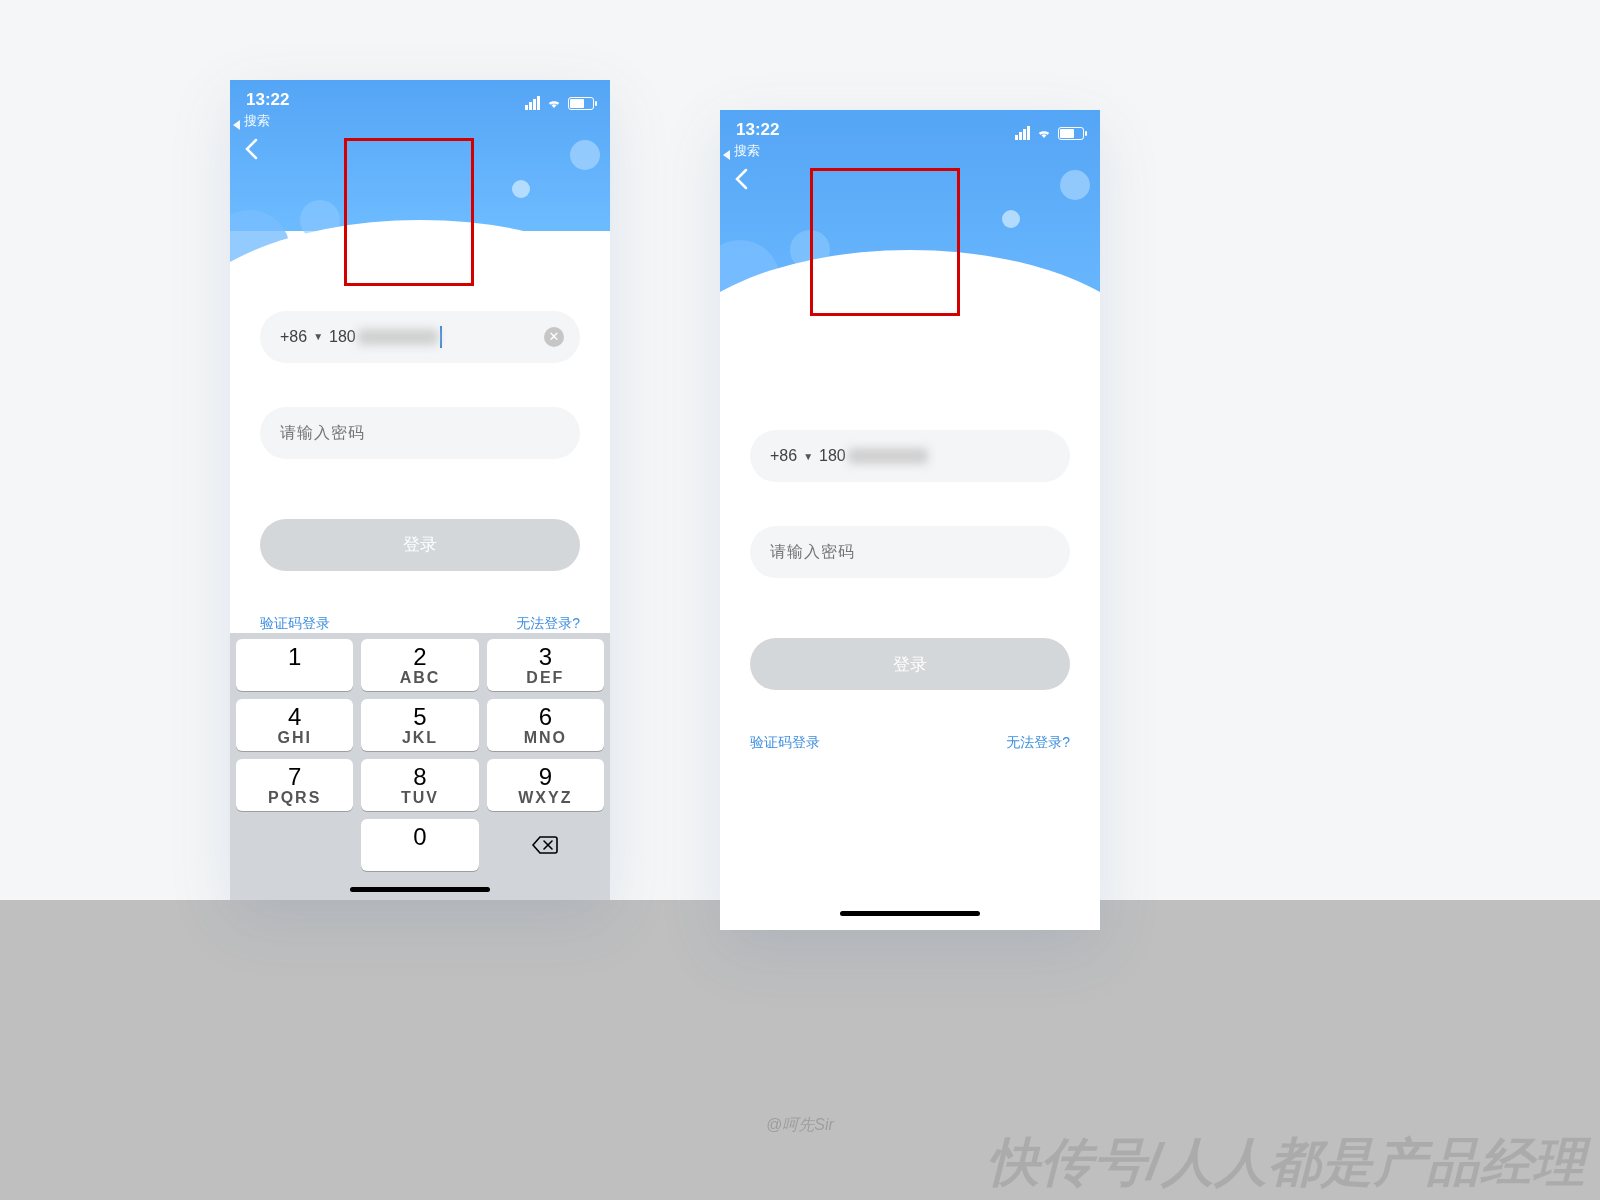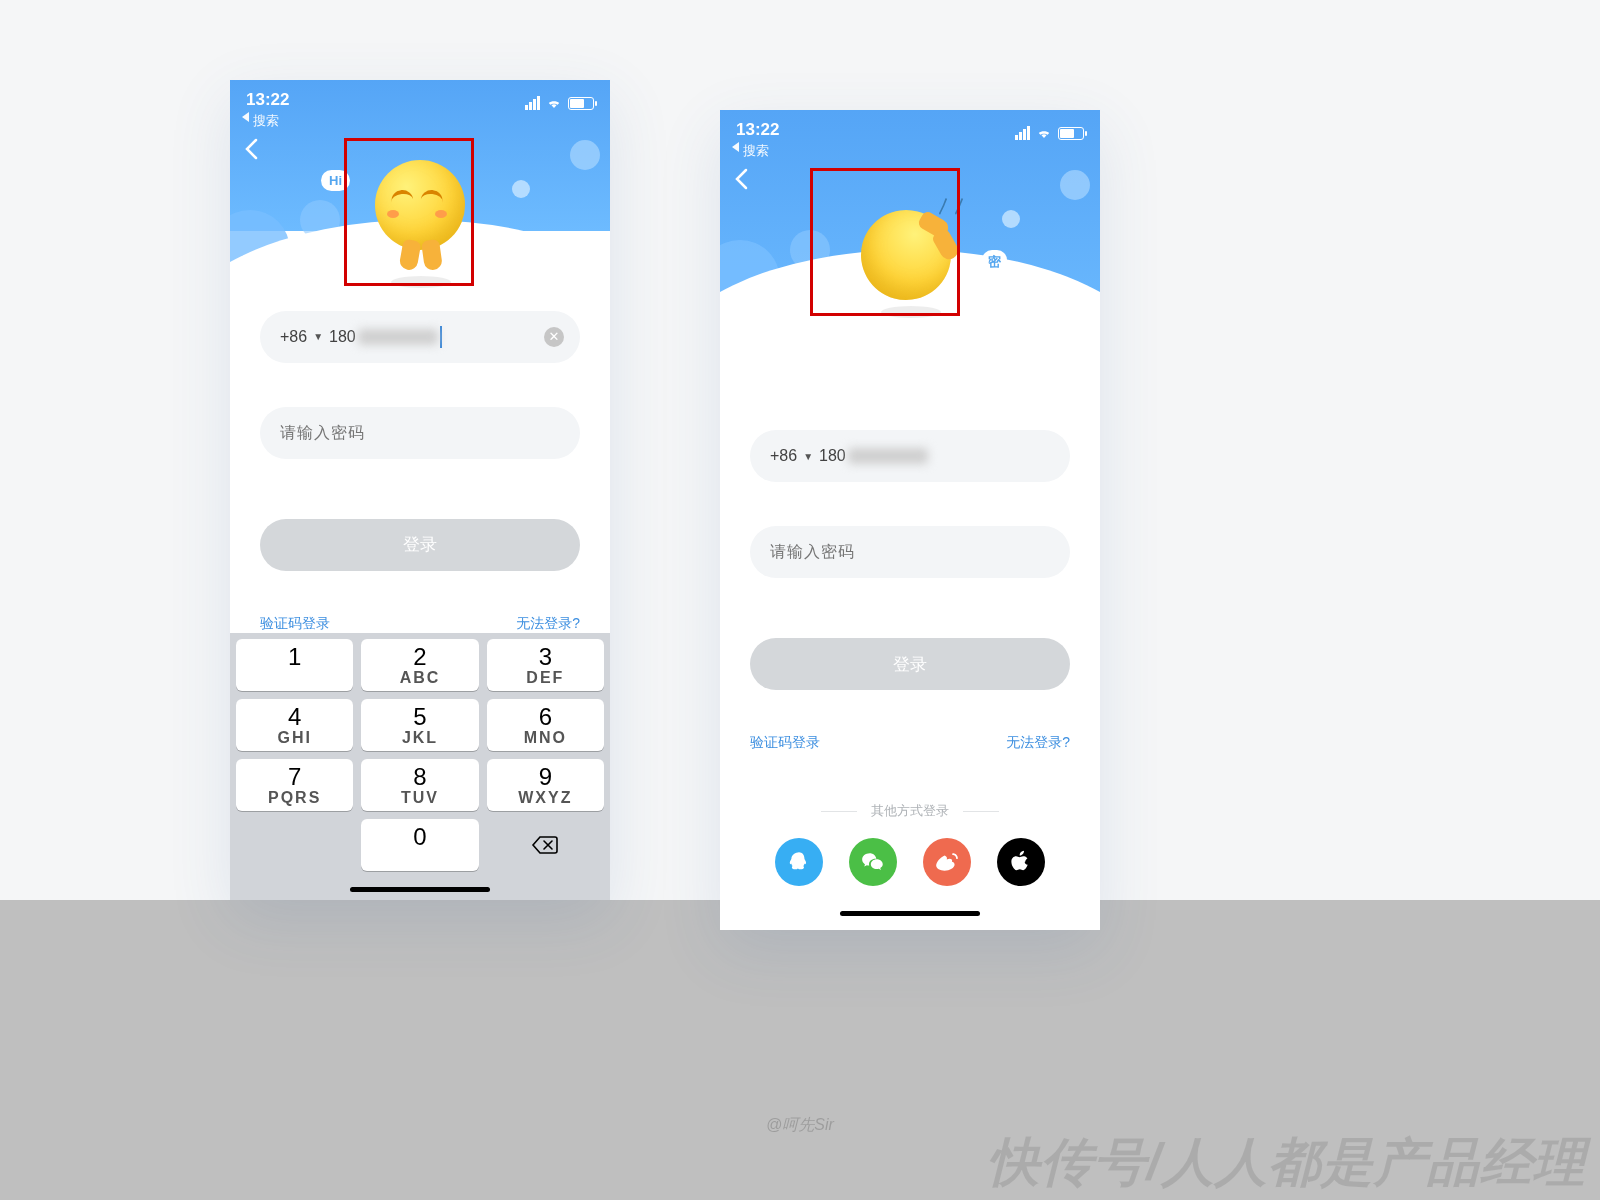--- a/index.html
+++ b/index.html
@@ -58,21 +58,21 @@
   .sig-bars span:nth-child(1){height:5px}
   .sig-bars span:nth-child(2){height:8px}
   .sig-bars span:nth-child(3){height:11px}
   .sig-bars span:nth-child(4){height:14px}
   .wifi{ width:16px; height:12px; position:relative;}
   .wifi svg{display:block}
   .batt{ width:26px; height:13px; border:1.5px solid #fff; border-radius:3px; position:relative;}
   .batt::after{content:"";position:absolute;right:-4px;top:3px;width:2px;height:5px;background:#fff;border-radius:1px;}
   .batt i{position:absolute;left:1px;top:1px;bottom:1px;width:60%;background:#fff;border-radius:1px;}
 
-  .crumb{ position:relative; z-index:3; color:#fff; font-size:13px; padding:2px 12px; opacity:.95; display:flex; align-items:flex-start; gap:2px;}
+  .crumb{ position:relative; z-index:3; color:#fff; font-size:13px; padding:2px 3px; opacity:.95; display:flex; align-items:flex-end; gap:2px;}
   .crumb .tri{ display:inline-block; width:0;height:0;border-top:5px solid transparent;border-bottom:5px solid transparent;border-right:7px solid #fff; margin-right:2px;}
   .back-chevron{
     position:relative; z-index:3; color:#fff; padding:6px 14px;
   }
   .back-chevron svg{display:block}
 
   
   .mascot{
     position:absolute; z-index:4; left:50%; transform:translateX(-50%);
     top:80px; width:110px; height:130px;
@@ -228,31 +228,20 @@
       <div class="crumb">
         <span class="tri"></span>
           <span>搜索</span>
       </div>
       <div class="back-chevron">
         <svg width="14" height="22" viewBox="0 0 14 22">
             <path d="M12 2 3 11l9 9" stroke="#fff" stroke-width="2.5" fill="none" stroke-linecap="round"></path>
           </svg>
       </div>
 
-      <div class="mascot">
-        <span class="hi-bubble">Hi</span>
-        <div class="blob"></div>
-        <span class="eye l"></span>
-          <span class="eye r"></span>
-        <span class="blush l"></span>
-          <span class="blush r"></span>
-        <span class="leg l"></span>
-          <span class="leg r"></span>
-        <div class="shadow-el"></div>
-      </div>
     </div>
 
     <div class="form">
       <div class="field">
         <span class="cc">+86</span>
         <span class="dd">▼</span>
         <span>180</span>
         <span class="blur"></span>
         <span class="cursor"></span>
         <span class="clear-ic">✕</span>
@@ -351,73 +340,38 @@
       <div class="crumb">
         <span class="tri"></span>
           <span>搜索</span>
       </div>
       <div class="back-chevron">
         <svg width="14" height="22" viewBox="0 0 14 22">
             <path d="M12 2 3 11l9 9" stroke="#fff" stroke-width="2.5" fill="none" stroke-linecap="round"></path>
           </svg>
       </div>
 
-      <div class="mascot fallen">
-        <span class="sparks">〳〳</span>
-        <span class="mi-bubble">密</span>
-        <div class="blob"></div>
-        <span class="leg l"></span>
-          <span class="leg r"></span>
-        <div class="shadow-el"></div>
-      </div>
     </div>
 
     <div class="form">
       <div class="field">
         <span class="cc">+86</span>
         <span class="dd">▼</span>
         <span>180</span>
         <span class="blur"></span>
       </div>
       <div class="field pwd">
         <input type="password" placeholder="请输入密码" style="">
       </div>
       <div class="login-btn">登录</div>
       <div class="links-row">
         <span>验证码登录</span>
         <span>无法登录?</span>
       </div>
 
-      <div class="other">
-        <div class="lbl">
-            <span>其他方式登录</span>
-          </div>
-        <div class="social">
-          <span class="sbtn s-qq">
-            <svg width="26" height="26" viewBox="0 0 24 24">
-                <path fill="#fff" d="M12 3c3 0 5 2.6 5 5.7 0 .6.7 1.5 1.2 2.7.6 1.5.3 2.6-.5 2.6-.4 0-.7-.3-1-.7.3 1 .1 2.2-1 2.2.5.4.9.9.9 1.5 0 1.2-1.7 1.7-3.2 1.7-1 0-1.9-.3-2.4-.8-.5.5-1.4.8-2.4.8-1.5 0-3.2-.5-3.2-1.7 0-.6.4-1.1.9-1.5-1.1 0-1.3-1.2-1-2.2-.3.4-.6.7-1 .7-.8 0-1.1-1.1-.5-2.6C4.3 10.2 5 9.3 5 8.7 5 5.6 9 3 12 3Z"></path>
-              </svg>
-          </span>
-          <span class="sbtn s-wechat">
-            <svg width="26" height="26" viewBox="0 0 24 24">
-                <path fill="#fff" d="M9 4C5 4 2 6.6 2 9.8c0 1.8 1 3.3 2.6 4.4l-.7 2 2.4-1.2c.9.2 1.4.3 2.2.3-.1-.4-.2-.9-.2-1.3 0-2.8 2.7-5 6-5 .3 0 .5 0 .8.1C14.5 6 12 4 9 4Zm6.5 5.5c-3 0-5.5 2-5.5 4.5S12.5 18.5 15.5 18.5c.6 0 1.2-.1 1.8-.2l2 1-.6-1.7c1.3-.9 2.3-2.1 2.3-3.6 0-2.5-2.5-4.5-5.5-4.5Z"></path>
-              </svg>
-          </span>
-          <span class="sbtn s-weibo">
-            <svg width="26" height="26" viewBox="0 0 24 24">
-                <path fill="#fff" d="M10 6C6 7.5 2 12 2 15.3 2 18.2 5.6 20 9.7 20c5 0 9.3-2.7 9.3-5.7 0-1.5-1.3-2.3-2.4-2.5.3-.9.2-1.8-.5-2.4-1-.9-2.8-.5-4.3.4.3-1.1.2-2-.4-2.6C10.8 6.6 10 6 10 6Zm7.5-2c2.5 0 4.5 2 4.5 4.5 0 .5-.4.8-.8.8s-.8-.3-.8-.8c0-1.6-1.3-2.9-2.9-2.9-.5 0-.8-.4-.8-.8s.3-.8.8-.8Z"></path>
-              </svg>
-          </span>
-          <span class="sbtn s-apple">
-            <svg width="22" height="26" viewBox="0 0 24 28">
-                <path fill="#fff" d="M16.5 14.5c0-3 2.4-4.3 2.5-4.4-1.4-2-3.5-2.3-4.2-2.3-1.8-.2-3.5 1-4.4 1s-2.3-1-3.8-1C4 7.9 1.5 9.8 1.5 13.7c0 2.3.9 4.7 2 6.3 1 1.4 2 2.9 3.5 2.9 1.4 0 2-1 3.7-1s2.2 1 3.7 1 2.5-1.4 3.4-2.8c1-1.5 1.5-3 1.5-3-3-.1-3.8-3-2.8-3.6ZM14 5.3c.8-1 1.4-2.3 1.2-3.7-1.2.1-2.6.8-3.4 1.8-.8.9-1.4 2.3-1.2 3.6 1.3.1 2.6-.7 3.4-1.7Z"></path>
-              </svg>
-          </span>
-        </div>
-      </div>
     </div>
     <div class="home-ind">
         <i></i>
       </div>
   </div>
 
 </div>
 
 <div class="redbox" id="rb-left" style="top: 138px; left: 344px; width: 130px; height: 148px;"></div>
 <div class="redbox" id="rb-right" style="top: 168px; left: 810px; width: 150px; height: 148px;"></div>

